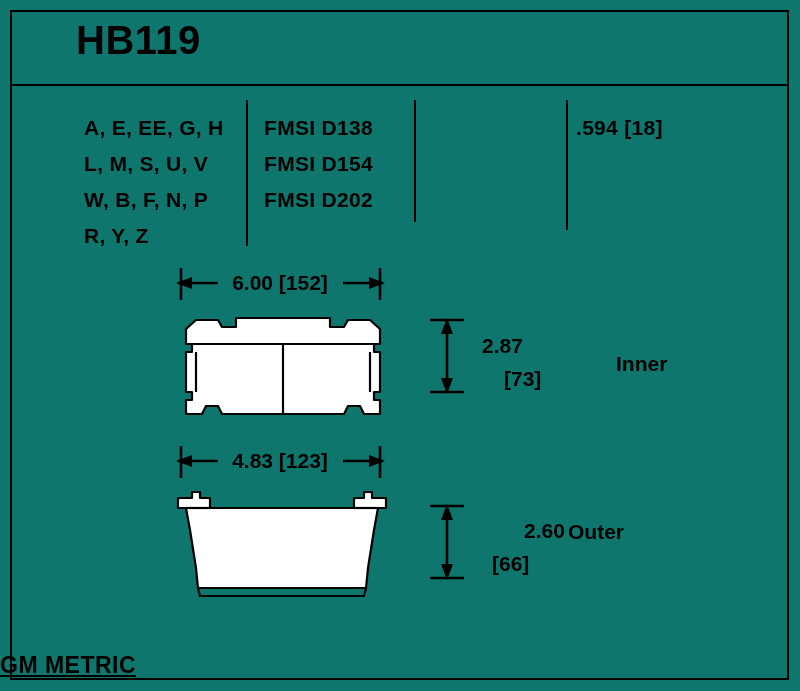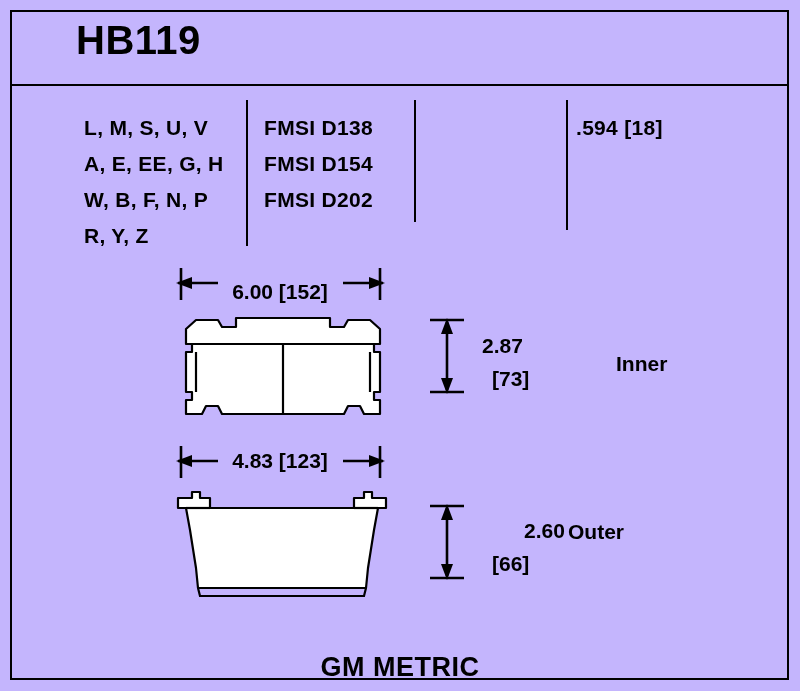--- a/index.html
+++ b/index.html
@@ -8,21 +8,21 @@
     background: #ffffff;
   }
   body {
     font-family: "Liberation Sans", sans-serif;
     color: #000000;
   }
   #page {
     position: relative;
     width: 800px;
     height: 691px;
-    background: #c4b5fd;
+    background: #0f766e;
     overflow: hidden;
   }
   .frame {
     position: absolute;
     left: 10px;
     top: 10px;
     width: 779px;
     height: 670px;
     border: 2px solid #000000;
     box-sizing: border-box;
@@ -71,24 +71,24 @@
   }
   .side-label {
     position: absolute;
     font-size: 21px;
     font-weight: bold;
     white-space: nowrap;
   }
   .footer-label {
     position: absolute;
     width: 100%;
-    text-align: center;
-    font-size: 27px;
+    font-size: 23px;
     font-weight: bold;
     letter-spacing: 0.5px;
+    text-decoration: underline;
   }
   svg.overlay {
     position: absolute;
     left: 0;
     top: 0;
     width: 800px;
     height: 691px;
   }
   .pad-shape {
     fill: #ffffff;
@@ -115,39 +115,39 @@
 
   <div class="part-number">HB119</div>
 
   <div class="hline" style="left:12px; top:84px; width:775px;"></div>
 
   <div class="vline" style="left:246px; top:100px; height:146px;"></div>
   <div class="vline" style="left:414px; top:100px; height:122px;"></div>
   <div class="vline" style="left:566px; top:100px; height:130px;"></div>
 
   <div class="spec-col col-compounds">
+    <div class="spec-row">A, E, EE, G, H</div>
     <div class="spec-row">L, M, S, U, V</div>
-    <div class="spec-row">A, E, EE, G, H</div>
     <div class="spec-row">W, B, F, N, P</div>
     <div class="spec-row">R, Y, Z</div>
   </div>
 
   <div class="spec-col col-fmsi">
     <div class="spec-row">FMSI  D138</div>
     <div class="spec-row">FMSI  D154</div>
     <div class="spec-row">FMSI  D202</div>
   </div>
 
   <div class="spec-col col-thick">
     <div class="spec-row">.594  [18]</div>
   </div>
 
-  <div class="dim-label" style="left:200px; top:280px; width:160px;">6.00 [152]</div>
+  <div class="dim-label" style="left:200px; top:271px; width:160px;">6.00 [152]</div>
   <div class="dim-label" style="left:482px; top:334px; width:80px; text-align:left;">2.87</div>
-  <div class="dim-label" style="left:492px; top:367px; width:80px; text-align:left;">[73]</div>
+  <div class="dim-label" style="left:504px; top:367px; width:80px; text-align:left;">[73]</div>
   <div class="side-label" style="left:568px; top:352px;margin-left:48px;">Inner</div>
 
   <div class="dim-label" style="left:200px; top:449px; width:160px;">4.83 [123]</div>
   <div class="dim-label" style="left:482px; top:519px; width:80px; text-align:left;margin-left:42px;">2.60</div>
   <div class="dim-label" style="left:492px; top:552px; width:80px; text-align:left;">[66]</div>
   <div class="side-label" style="left:568px; top:520px;">Outer</div>
 
   <div class="footer-label" style="left:0; top:652px;">GM METRIC</div>
 
   <svg class="overlay" viewBox="0 0 800 691">

